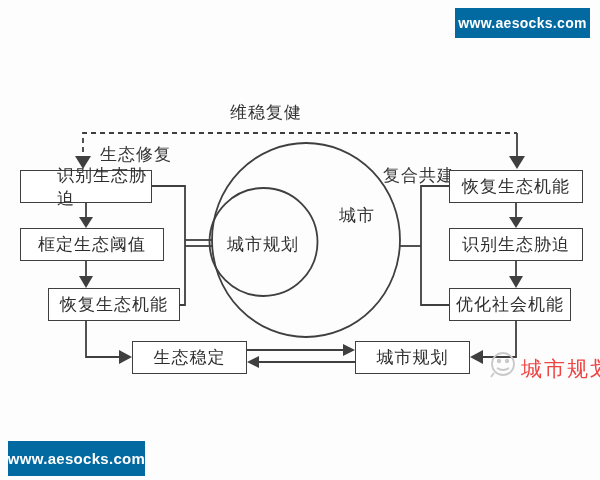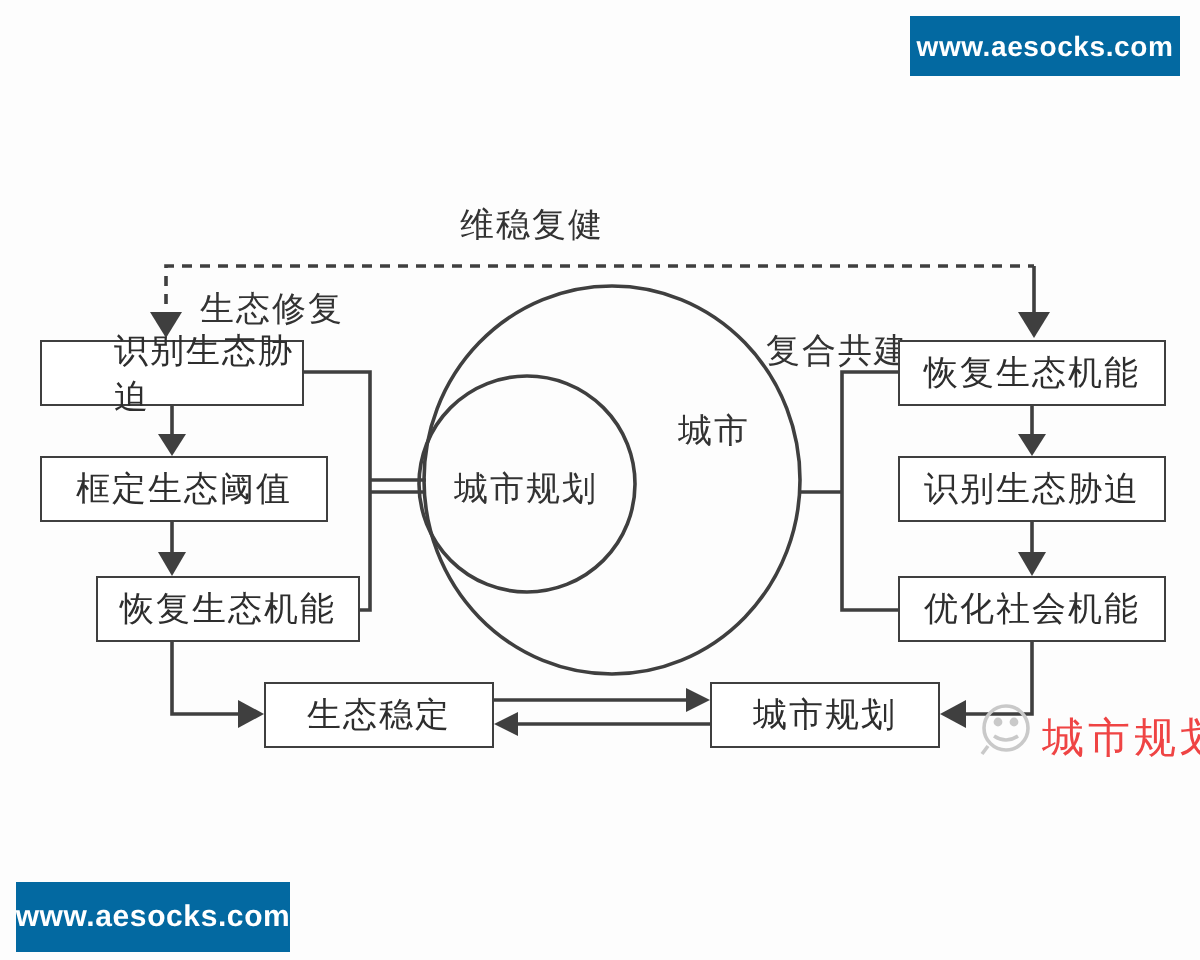--- a/index.html
+++ b/index.html
@@ -97,21 +97,21 @@
 <div class="lbl" style="left:230px;top:101px;width:140px;">维稳复健</div>
 <div class="lbl" style="left:100px;top:143px;width:120px;">生态修复</div>
 <div class="lbl" style="left:383px;top:143px;width:120px;margin-top:21px;">复合共建</div>
 
 <div class="pbox" style="left:20px;top:170px;width:132px;padding-left:36px;">识别生态胁迫</div>
 <div class="pbox" style="left:20px;top:228px;width:144px;">框定生态阈值</div>
 <div class="pbox" style="left:20px;top:288px;width:132px;margin-left:28px;">恢复生态机能</div>
 
 <div class="pbox" style="left:449px;top:170px;width:134px;">恢复生态机能</div>
 <div class="pbox" style="left:449px;top:228px;width:134px;">识别生态胁迫</div>
-<div class="pbox" style="left:449px;top:288px;width:134px;">优化社会机能</div>
+<div class="pbox" style="left:449px;top:288px;width:122px;">优化社会机能</div>
 
 <div class="circle-label" style="left:213px;top:233px;width:100px;">城市规划</div>
 <div class="circle-label outer-lines" style="left:326px;top:204px;width:62px;">
   <span>城市</span>
 </div>
 
 <div class="pbox" style="left:132px;top:341px;width:115px;">生态稳定</div>
 <div class="pbox" style="left:355px;top:341px;width:115px;">城市规划</div>
 
 <div class="wm-text">城市规划</div>

